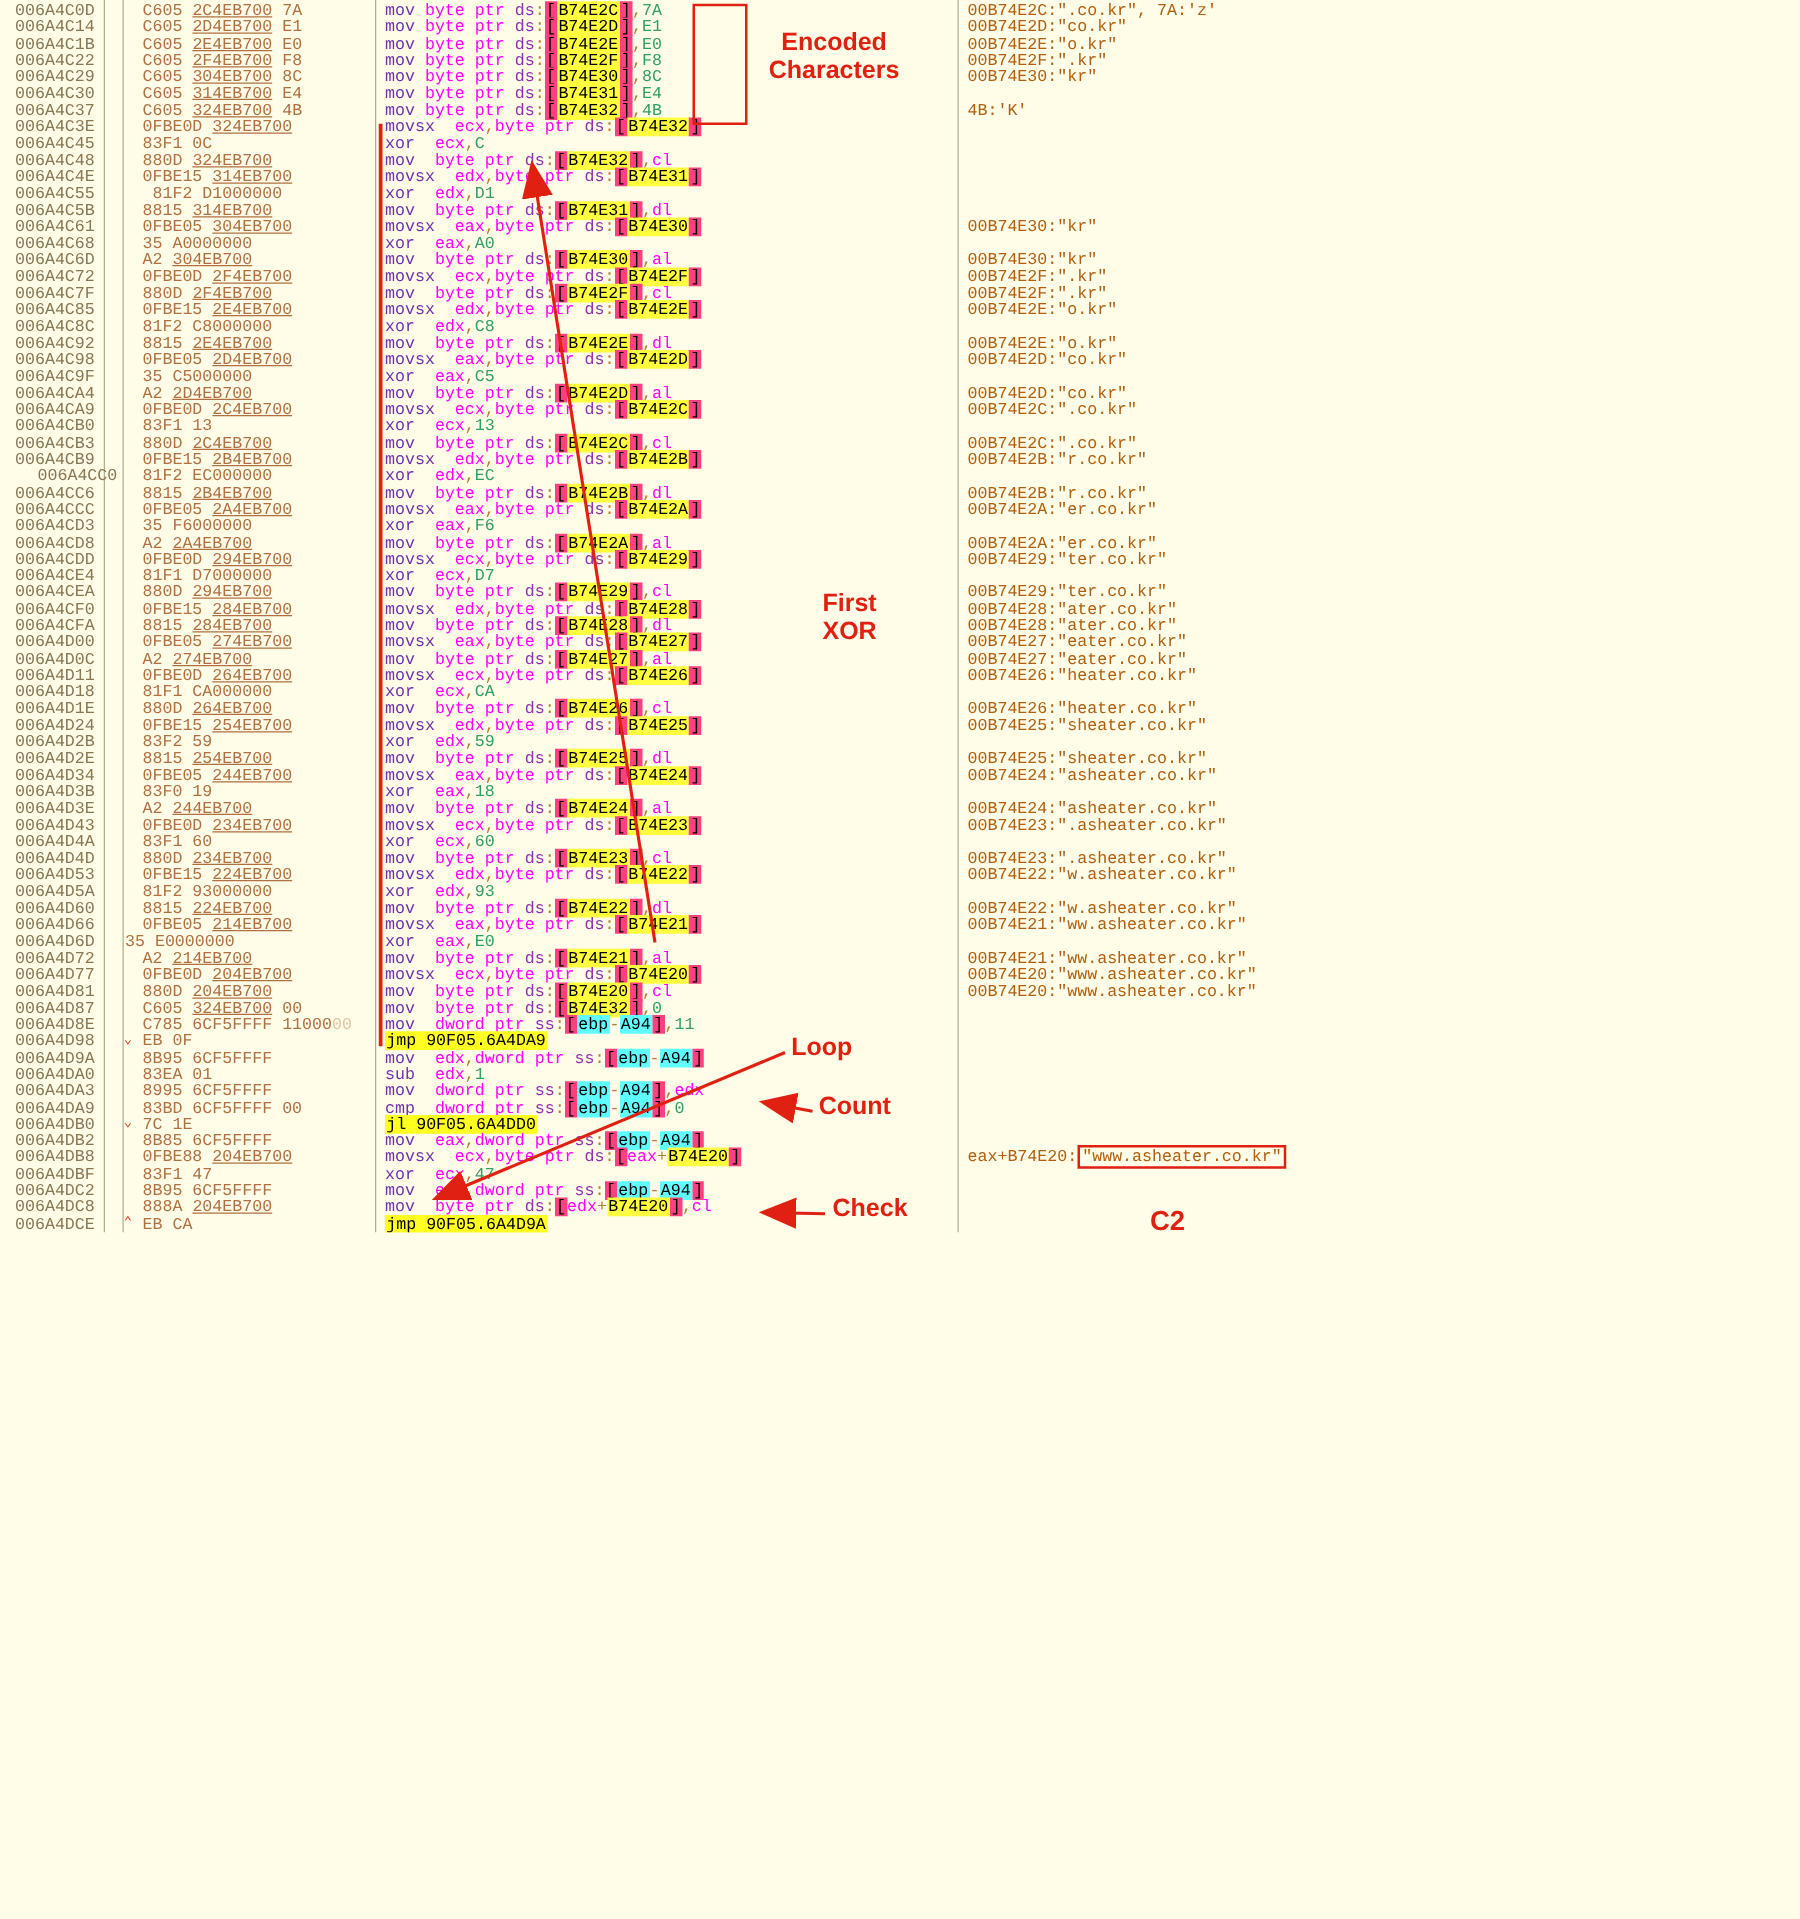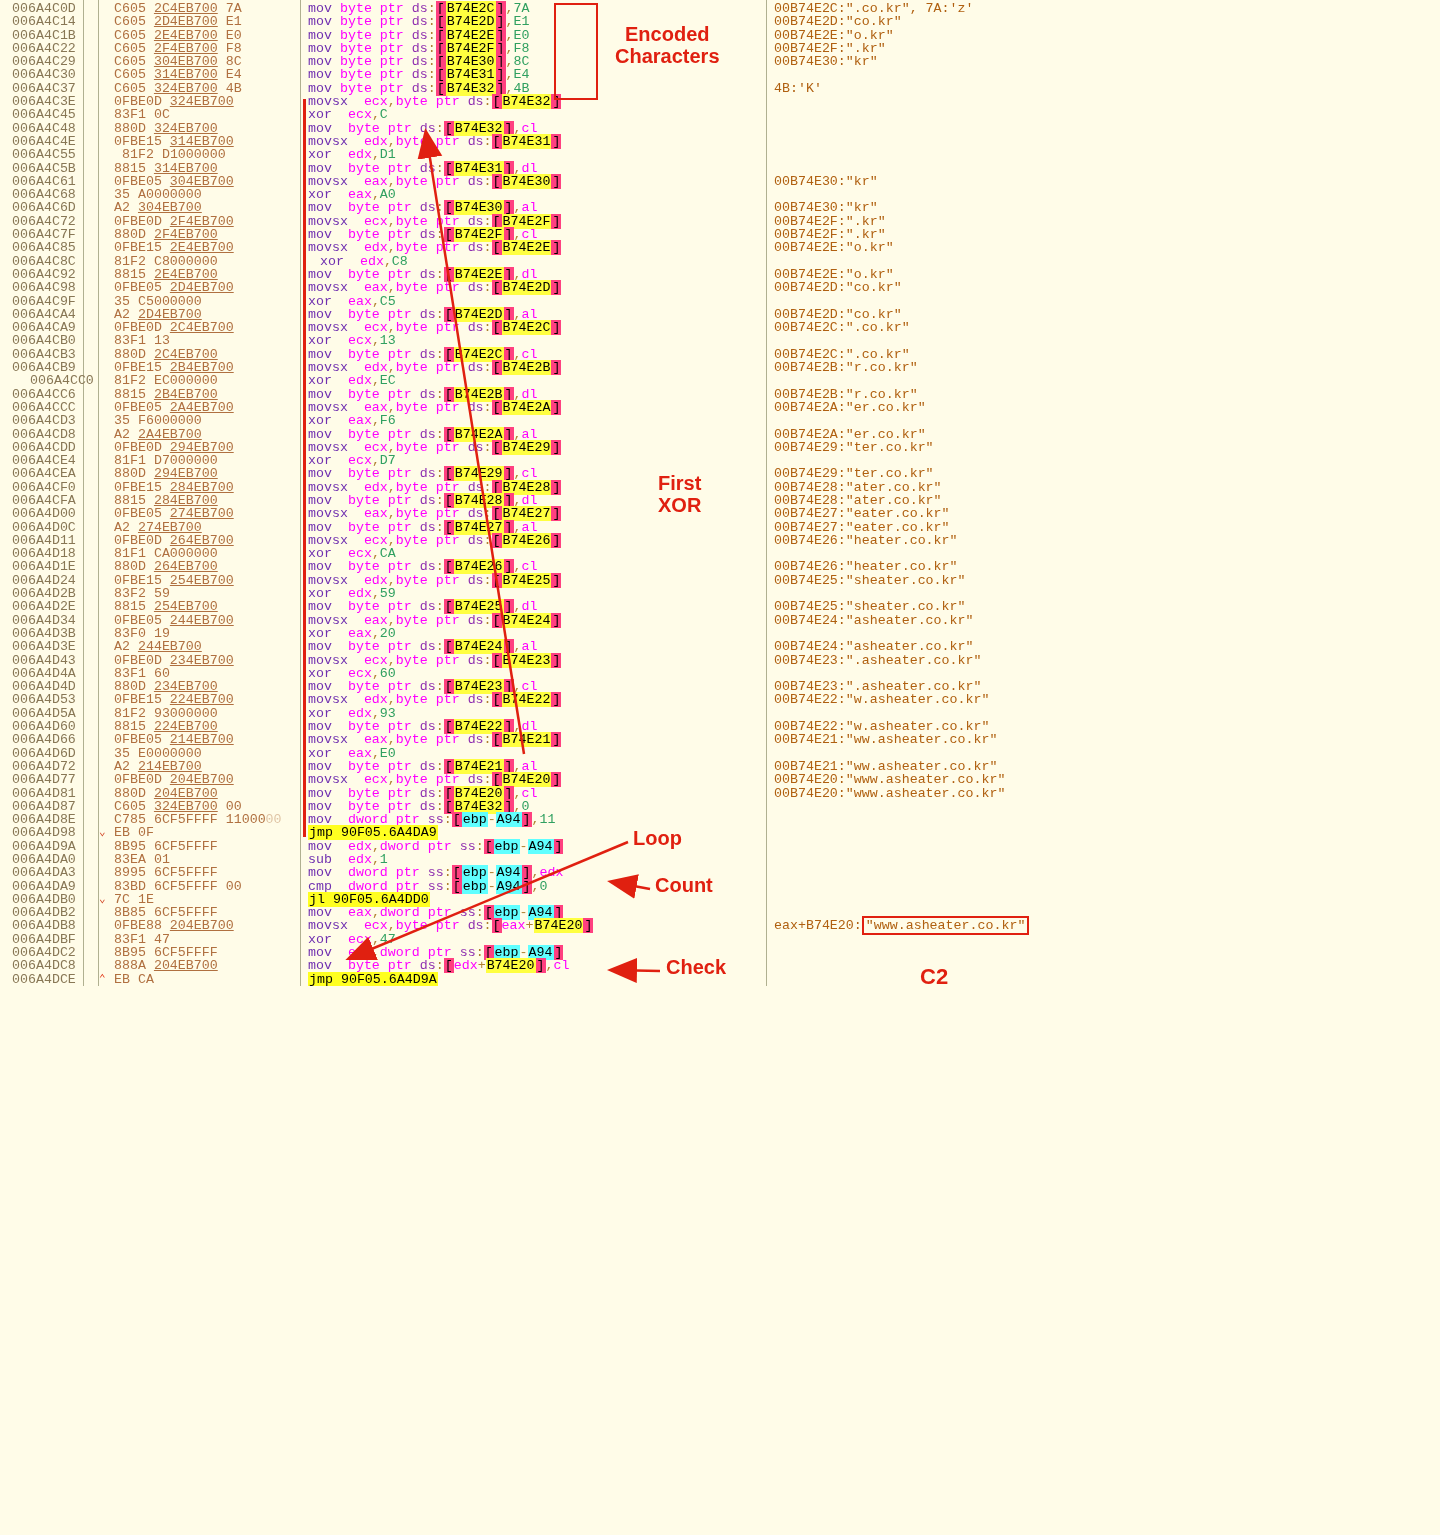--- a/index.html
+++ b/index.html
@@ -43,21 +43,21 @@
     <div class="row"><span class="addr" style="position:absolute;left:12px">006A4C48</span><span class="hex" style="position:absolute;left:114px">880D <span class="link">324EB700</span></span><span style="position:absolute;left:308px"><span class="mn">mov</span>  <span class="rg">byte ptr</span> <span class="segs">ds</span>:<span class="hlbr">[</span><span class="hlop">B74E32</span><span class="hlbr">]</span>,<span class="rg">cl</span></span><span class="cmt" style="position:absolute;left:774px"></span></div>
     <div class="row"><span class="addr" style="position:absolute;left:12px">006A4C4E</span><span class="hex" style="position:absolute;left:114px">0FBE15 <span class="link">314EB700</span></span><span style="position:absolute;left:308px"><span class="mn">movsx</span>  <span class="rg">edx</span>,<span class="rg">byte ptr</span> <span class="segs">ds</span>:<span class="hlbr">[</span><span class="hlop">B74E31</span><span class="hlbr">]</span></span><span class="cmt" style="position:absolute;left:774px"></span></div>
     <div class="row"><span class="addr" style="position:absolute;left:12px">006A4C55</span><span class="hex" style="position:absolute;left:122px">81F2 D1000000</span><span style="position:absolute;left:308px"><span class="mn">xor</span>  <span class="rg">edx</span>,<span class="imm">D1</span></span><span class="cmt" style="position:absolute;left:774px"></span></div>
     <div class="row"><span class="addr" style="position:absolute;left:12px">006A4C5B</span><span class="hex" style="position:absolute;left:114px">8815 <span class="link">314EB700</span></span><span style="position:absolute;left:308px"><span class="mn">mov</span>  <span class="rg">byte ptr</span> <span class="segs">ds</span>:<span class="hlbr">[</span><span class="hlop">B74E31</span><span class="hlbr">]</span>,<span class="rg">dl</span></span><span class="cmt" style="position:absolute;left:774px"></span></div>
     <div class="row"><span class="addr" style="position:absolute;left:12px">006A4C61</span><span class="hex" style="position:absolute;left:114px">0FBE05 <span class="link">304EB700</span></span><span style="position:absolute;left:308px"><span class="mn">movsx</span>  <span class="rg">eax</span>,<span class="rg">byte ptr</span> <span class="segs">ds</span>:<span class="hlbr">[</span><span class="hlop">B74E30</span><span class="hlbr">]</span></span><span class="cmt" style="position:absolute;left:774px">00B74E30:"kr"</span></div>
     <div class="row"><span class="addr" style="position:absolute;left:12px">006A4C68</span><span class="hex" style="position:absolute;left:114px">35 A0000000</span><span style="position:absolute;left:308px"><span class="mn">xor</span>  <span class="rg">eax</span>,<span class="imm">A0</span></span><span class="cmt" style="position:absolute;left:774px"></span></div>
     <div class="row"><span class="addr" style="position:absolute;left:12px">006A4C6D</span><span class="hex" style="position:absolute;left:114px">A2 <span class="link">304EB700</span></span><span style="position:absolute;left:308px"><span class="mn">mov</span>  <span class="rg">byte ptr</span> <span class="segs">ds</span>:<span class="hlbr">[</span><span class="hlop">B74E30</span><span class="hlbr">]</span>,<span class="rg">al</span></span><span class="cmt" style="position:absolute;left:774px">00B74E30:"kr"</span></div>
     <div class="row"><span class="addr" style="position:absolute;left:12px">006A4C72</span><span class="hex" style="position:absolute;left:114px">0FBE0D <span class="link">2F4EB700</span></span><span style="position:absolute;left:308px"><span class="mn">movsx</span>  <span class="rg">ecx</span>,<span class="rg">byte ptr</span> <span class="segs">ds</span>:<span class="hlbr">[</span><span class="hlop">B74E2F</span><span class="hlbr">]</span></span><span class="cmt" style="position:absolute;left:774px">00B74E2F:".kr"</span></div>
     <div class="row"><span class="addr" style="position:absolute;left:12px">006A4C7F</span><span class="hex" style="position:absolute;left:114px">880D <span class="link">2F4EB700</span></span><span style="position:absolute;left:308px"><span class="mn">mov</span>  <span class="rg">byte ptr</span> <span class="segs">ds</span>:<span class="hlbr">[</span><span class="hlop">B74E2F</span><span class="hlbr">]</span>,<span class="rg">cl</span></span><span class="cmt" style="position:absolute;left:774px">00B74E2F:".kr"</span></div>
     <div class="row"><span class="addr" style="position:absolute;left:12px">006A4C85</span><span class="hex" style="position:absolute;left:114px">0FBE15 <span class="link">2E4EB700</span></span><span style="position:absolute;left:308px"><span class="mn">movsx</span>  <span class="rg">edx</span>,<span class="rg">byte ptr</span> <span class="segs">ds</span>:<span class="hlbr">[</span><span class="hlop">B74E2E</span><span class="hlbr">]</span></span><span class="cmt" style="position:absolute;left:774px">00B74E2E:"o.kr"</span></div>
-    <div class="row"><span class="addr" style="position:absolute;left:12px">006A4C8C</span><span class="hex" style="position:absolute;left:114px">81F2 C8000000</span><span style="position:absolute;left:320px"><span class="mn">xor</span>  <span class="rg">edx</span>,<span class="imm">C8</span></span><span class="cmt" style="position:absolute;left:774px"></span></div>
+    <div class="row"><span class="addr" style="position:absolute;left:12px">006A4C8C</span><span class="hex" style="position:absolute;left:114px">81F2 C8000000</span><span style="position:absolute;left:308px"><span class="mn">xor</span>  <span class="rg">edx</span>,<span class="imm">C8</span></span><span class="cmt" style="position:absolute;left:774px"></span></div>
     <div class="row"><span class="addr" style="position:absolute;left:12px">006A4C92</span><span class="hex" style="position:absolute;left:114px">8815 <span class="link">2E4EB700</span></span><span style="position:absolute;left:308px"><span class="mn">mov</span>  <span class="rg">byte ptr</span> <span class="segs">ds</span>:<span class="hlbr">[</span><span class="hlop">B74E2E</span><span class="hlbr">]</span>,<span class="rg">dl</span></span><span class="cmt" style="position:absolute;left:774px">00B74E2E:"o.kr"</span></div>
     <div class="row"><span class="addr" style="position:absolute;left:12px">006A4C98</span><span class="hex" style="position:absolute;left:114px">0FBE05 <span class="link">2D4EB700</span></span><span style="position:absolute;left:308px"><span class="mn">movsx</span>  <span class="rg">eax</span>,<span class="rg">byte ptr</span> <span class="segs">ds</span>:<span class="hlbr">[</span><span class="hlop">B74E2D</span><span class="hlbr">]</span></span><span class="cmt" style="position:absolute;left:774px">00B74E2D:"co.kr"</span></div>
     <div class="row"><span class="addr" style="position:absolute;left:12px">006A4C9F</span><span class="hex" style="position:absolute;left:114px">35 C5000000</span><span style="position:absolute;left:308px"><span class="mn">xor</span>  <span class="rg">eax</span>,<span class="imm">C5</span></span><span class="cmt" style="position:absolute;left:774px"></span></div>
     <div class="row"><span class="addr" style="position:absolute;left:12px">006A4CA4</span><span class="hex" style="position:absolute;left:114px">A2 <span class="link">2D4EB700</span></span><span style="position:absolute;left:308px"><span class="mn">mov</span>  <span class="rg">byte ptr</span> <span class="segs">ds</span>:<span class="hlbr">[</span><span class="hlop">B74E2D</span><span class="hlbr">]</span>,<span class="rg">al</span></span><span class="cmt" style="position:absolute;left:774px">00B74E2D:"co.kr"</span></div>
     <div class="row"><span class="addr" style="position:absolute;left:12px">006A4CA9</span><span class="hex" style="position:absolute;left:114px">0FBE0D <span class="link">2C4EB700</span></span><span style="position:absolute;left:308px"><span class="mn">movsx</span>  <span class="rg">ecx</span>,<span class="rg">byte ptr</span> <span class="segs">ds</span>:<span class="hlbr">[</span><span class="hlop">B74E2C</span><span class="hlbr">]</span></span><span class="cmt" style="position:absolute;left:774px">00B74E2C:".co.kr"</span></div>
     <div class="row"><span class="addr" style="position:absolute;left:12px">006A4CB0</span><span class="hex" style="position:absolute;left:114px">83F1 13</span><span style="position:absolute;left:308px"><span class="mn">xor</span>  <span class="rg">ecx</span>,<span class="imm">13</span></span><span class="cmt" style="position:absolute;left:774px"></span></div>
     <div class="row"><span class="addr" style="position:absolute;left:12px">006A4CB3</span><span class="hex" style="position:absolute;left:114px">880D <span class="link">2C4EB700</span></span><span style="position:absolute;left:308px"><span class="mn">mov</span>  <span class="rg">byte ptr</span> <span class="segs">ds</span>:<span class="hlbr">[</span><span class="hlop">B74E2C</span><span class="hlbr">]</span>,<span class="rg">cl</span></span><span class="cmt" style="position:absolute;left:774px">00B74E2C:".co.kr"</span></div>
     <div class="row"><span class="addr" style="position:absolute;left:12px">006A4CB9</span><span class="hex" style="position:absolute;left:114px">0FBE15 <span class="link">2B4EB700</span></span><span style="position:absolute;left:308px"><span class="mn">movsx</span>  <span class="rg">edx</span>,<span class="rg">byte ptr</span> <span class="segs">ds</span>:<span class="hlbr">[</span><span class="hlop">B74E2B</span><span class="hlbr">]</span></span><span class="cmt" style="position:absolute;left:774px">00B74E2B:"r.co.kr"</span></div>
     <div class="row"><span class="addr" style="position:absolute;left:30px">006A4CC0</span><span class="hex" style="position:absolute;left:114px">81F2 EC000000</span><span style="position:absolute;left:308px"><span class="mn">xor</span>  <span class="rg">edx</span>,<span class="imm">EC</span></span><span class="cmt" style="position:absolute;left:774px"></span></div>
     <div class="row"><span class="addr" style="position:absolute;left:12px">006A4CC6</span><span class="hex" style="position:absolute;left:114px">8815 <span class="link">2B4EB700</span></span><span style="position:absolute;left:308px"><span class="mn">mov</span>  <span class="rg">byte ptr</span> <span class="segs">ds</span>:<span class="hlbr">[</span><span class="hlop">B74E2B</span><span class="hlbr">]</span>,<span class="rg">dl</span></span><span class="cmt" style="position:absolute;left:774px">00B74E2B:"r.co.kr"</span></div>
@@ -71,30 +71,30 @@
     <div class="row"><span class="addr" style="position:absolute;left:12px">006A4CFA</span><span class="hex" style="position:absolute;left:114px">8815 <span class="link">284EB700</span></span><span style="position:absolute;left:308px"><span class="mn">mov</span>  <span class="rg">byte ptr</span> <span class="segs">ds</span>:<span class="hlbr">[</span><span class="hlop">B74E28</span><span class="hlbr">]</span>,<span class="rg">dl</span></span><span class="cmt" style="position:absolute;left:774px">00B74E28:"ater.co.kr"</span></div>
     <div class="row"><span class="addr" style="position:absolute;left:12px">006A4D00</span><span class="hex" style="position:absolute;left:114px">0FBE05 <span class="link">274EB700</span></span><span style="position:absolute;left:308px"><span class="mn">movsx</span>  <span class="rg">eax</span>,<span class="rg">byte ptr</span> <span class="segs">ds</span>:<span class="hlbr">[</span><span class="hlop">B74E27</span><span class="hlbr">]</span></span><span class="cmt" style="position:absolute;left:774px">00B74E27:"eater.co.kr"</span></div>
     <div class="row"><span class="addr" style="position:absolute;left:12px">006A4D0C</span><span class="hex" style="position:absolute;left:114px">A2 <span class="link">274EB700</span></span><span style="position:absolute;left:308px"><span class="mn">mov</span>  <span class="rg">byte ptr</span> <span class="segs">ds</span>:<span class="hlbr">[</span><span class="hlop">B74E27</span><span class="hlbr">]</span>,<span class="rg">al</span></span><span class="cmt" style="position:absolute;left:774px">00B74E27:"eater.co.kr"</span></div>
     <div class="row"><span class="addr" style="position:absolute;left:12px">006A4D11</span><span class="hex" style="position:absolute;left:114px">0FBE0D <span class="link">264EB700</span></span><span style="position:absolute;left:308px"><span class="mn">movsx</span>  <span class="rg">ecx</span>,<span class="rg">byte ptr</span> <span class="segs">ds</span>:<span class="hlbr">[</span><span class="hlop">B74E26</span><span class="hlbr">]</span></span><span class="cmt" style="position:absolute;left:774px">00B74E26:"heater.co.kr"</span></div>
     <div class="row"><span class="addr" style="position:absolute;left:12px">006A4D18</span><span class="hex" style="position:absolute;left:114px">81F1 CA000000</span><span style="position:absolute;left:308px"><span class="mn">xor</span>  <span class="rg">ecx</span>,<span class="imm">CA</span></span><span class="cmt" style="position:absolute;left:774px"></span></div>
     <div class="row"><span class="addr" style="position:absolute;left:12px">006A4D1E</span><span class="hex" style="position:absolute;left:114px">880D <span class="link">264EB700</span></span><span style="position:absolute;left:308px"><span class="mn">mov</span>  <span class="rg">byte ptr</span> <span class="segs">ds</span>:<span class="hlbr">[</span><span class="hlop">B74E26</span><span class="hlbr">]</span>,<span class="rg">cl</span></span><span class="cmt" style="position:absolute;left:774px">00B74E26:"heater.co.kr"</span></div>
     <div class="row"><span class="addr" style="position:absolute;left:12px">006A4D24</span><span class="hex" style="position:absolute;left:114px">0FBE15 <span class="link">254EB700</span></span><span style="position:absolute;left:308px"><span class="mn">movsx</span>  <span class="rg">edx</span>,<span class="rg">byte ptr</span> <span class="segs">ds</span>:<span class="hlbr">[</span><span class="hlop">B74E25</span><span class="hlbr">]</span></span><span class="cmt" style="position:absolute;left:774px">00B74E25:"sheater.co.kr"</span></div>
     <div class="row"><span class="addr" style="position:absolute;left:12px">006A4D2B</span><span class="hex" style="position:absolute;left:114px">83F2 59</span><span style="position:absolute;left:308px"><span class="mn">xor</span>  <span class="rg">edx</span>,<span class="imm">59</span></span><span class="cmt" style="position:absolute;left:774px"></span></div>
     <div class="row"><span class="addr" style="position:absolute;left:12px">006A4D2E</span><span class="hex" style="position:absolute;left:114px">8815 <span class="link">254EB700</span></span><span style="position:absolute;left:308px"><span class="mn">mov</span>  <span class="rg">byte ptr</span> <span class="segs">ds</span>:<span class="hlbr">[</span><span class="hlop">B74E25</span><span class="hlbr">]</span>,<span class="rg">dl</span></span><span class="cmt" style="position:absolute;left:774px">00B74E25:"sheater.co.kr"</span></div>
     <div class="row"><span class="addr" style="position:absolute;left:12px">006A4D34</span><span class="hex" style="position:absolute;left:114px">0FBE05 <span class="link">244EB700</span></span><span style="position:absolute;left:308px"><span class="mn">movsx</span>  <span class="rg">eax</span>,<span class="rg">byte ptr</span> <span class="segs">ds</span>:<span class="hlbr">[</span><span class="hlop">B74E24</span><span class="hlbr">]</span></span><span class="cmt" style="position:absolute;left:774px">00B74E24:"asheater.co.kr"</span></div>
-    <div class="row"><span class="addr" style="position:absolute;left:12px">006A4D3B</span><span class="hex" style="position:absolute;left:114px">83F0 19</span><span style="position:absolute;left:308px"><span class="mn">xor</span>  <span class="rg">eax</span>,<span class="imm">20</span></span><span class="cmt" style="position:absolute;left:774px"></span></div>
+    <div class="row"><span class="addr" style="position:absolute;left:12px">006A4D3B</span><span class="hex" style="position:absolute;left:114px">83F0 19</span><span style="position:absolute;left:308px"><span class="mn">xor</span>  <span class="rg">eax</span>,<span class="imm">18</span></span><span class="cmt" style="position:absolute;left:774px"></span></div>
     <div class="row"><span class="addr" style="position:absolute;left:12px">006A4D3E</span><span class="hex" style="position:absolute;left:114px">A2 <span class="link">244EB700</span></span><span style="position:absolute;left:308px"><span class="mn">mov</span>  <span class="rg">byte ptr</span> <span class="segs">ds</span>:<span class="hlbr">[</span><span class="hlop">B74E24</span><span class="hlbr">]</span>,<span class="rg">al</span></span><span class="cmt" style="position:absolute;left:774px">00B74E24:"asheater.co.kr"</span></div>
     <div class="row"><span class="addr" style="position:absolute;left:12px">006A4D43</span><span class="hex" style="position:absolute;left:114px">0FBE0D <span class="link">234EB700</span></span><span style="position:absolute;left:308px"><span class="mn">movsx</span>  <span class="rg">ecx</span>,<span class="rg">byte ptr</span> <span class="segs">ds</span>:<span class="hlbr">[</span><span class="hlop">B74E23</span><span class="hlbr">]</span></span><span class="cmt" style="position:absolute;left:774px">00B74E23:".asheater.co.kr"</span></div>
     <div class="row"><span class="addr" style="position:absolute;left:12px">006A4D4A</span><span class="hex" style="position:absolute;left:114px">83F1 60</span><span style="position:absolute;left:308px"><span class="mn">xor</span>  <span class="rg">ecx</span>,<span class="imm">60</span></span><span class="cmt" style="position:absolute;left:774px"></span></div>
     <div class="row"><span class="addr" style="position:absolute;left:12px">006A4D4D</span><span class="hex" style="position:absolute;left:114px">880D <span class="link">234EB700</span></span><span style="position:absolute;left:308px"><span class="mn">mov</span>  <span class="rg">byte ptr</span> <span class="segs">ds</span>:<span class="hlbr">[</span><span class="hlop">B74E23</span><span class="hlbr">]</span>,<span class="rg">cl</span></span><span class="cmt" style="position:absolute;left:774px">00B74E23:".asheater.co.kr"</span></div>
     <div class="row"><span class="addr" style="position:absolute;left:12px">006A4D53</span><span class="hex" style="position:absolute;left:114px">0FBE15 <span class="link">224EB700</span></span><span style="position:absolute;left:308px"><span class="mn">movsx</span>  <span class="rg">edx</span>,<span class="rg">byte ptr</span> <span class="segs">ds</span>:<span class="hlbr">[</span><span class="hlop">B74E22</span><span class="hlbr">]</span></span><span class="cmt" style="position:absolute;left:774px">00B74E22:"w.asheater.co.kr"</span></div>
     <div class="row"><span class="addr" style="position:absolute;left:12px">006A4D5A</span><span class="hex" style="position:absolute;left:114px">81F2 93000000</span><span style="position:absolute;left:308px"><span class="mn">xor</span>  <span class="rg">edx</span>,<span class="imm">93</span></span><span class="cmt" style="position:absolute;left:774px"></span></div>
     <div class="row"><span class="addr" style="position:absolute;left:12px">006A4D60</span><span class="hex" style="position:absolute;left:114px">8815 <span class="link">224EB700</span></span><span style="position:absolute;left:308px"><span class="mn">mov</span>  <span class="rg">byte ptr</span> <span class="segs">ds</span>:<span class="hlbr">[</span><span class="hlop">B74E22</span><span class="hlbr">]</span>,<span class="rg">dl</span></span><span class="cmt" style="position:absolute;left:774px">00B74E22:"w.asheater.co.kr"</span></div>
     <div class="row"><span class="addr" style="position:absolute;left:12px">006A4D66</span><span class="hex" style="position:absolute;left:114px">0FBE05 <span class="link">214EB700</span></span><span style="position:absolute;left:308px"><span class="mn">movsx</span>  <span class="rg">eax</span>,<span class="rg">byte ptr</span> <span class="segs">ds</span>:<span class="hlbr">[</span><span class="hlop">B74E21</span><span class="hlbr">]</span></span><span class="cmt" style="position:absolute;left:774px">00B74E21:"ww.asheater.co.kr"</span></div>
-    <div class="row"><span class="addr" style="position:absolute;left:12px">006A4D6D</span><span class="hex" style="position:absolute;left:114px">35 E0000000</span><span style="position:absolute;left:308px"><span class="mn">xor</span>  <span class="rg">eax</span>,<span class="imm">E0</span></span><span class="cmt" style="position:absolute;left:774px"></span></div>
+    <div class="row"><span class="addr" style="position:absolute;left:12px">006A4D6D</span><span class="hex" style="position:absolute;left:100px">35 E0000000</span><span style="position:absolute;left:308px"><span class="mn">xor</span>  <span class="rg">eax</span>,<span class="imm">E0</span></span><span class="cmt" style="position:absolute;left:774px"></span></div>
     <div class="row"><span class="addr" style="position:absolute;left:12px">006A4D72</span><span class="hex" style="position:absolute;left:114px">A2 <span class="link">214EB700</span></span><span style="position:absolute;left:308px"><span class="mn">mov</span>  <span class="rg">byte ptr</span> <span class="segs">ds</span>:<span class="hlbr">[</span><span class="hlop">B74E21</span><span class="hlbr">]</span>,<span class="rg">al</span></span><span class="cmt" style="position:absolute;left:774px">00B74E21:"ww.asheater.co.kr"</span></div>
     <div class="row"><span class="addr" style="position:absolute;left:12px">006A4D77</span><span class="hex" style="position:absolute;left:114px">0FBE0D <span class="link">204EB700</span></span><span style="position:absolute;left:308px"><span class="mn">movsx</span>  <span class="rg">ecx</span>,<span class="rg">byte ptr</span> <span class="segs">ds</span>:<span class="hlbr">[</span><span class="hlop">B74E20</span><span class="hlbr">]</span></span><span class="cmt" style="position:absolute;left:774px">00B74E20:"www.asheater.co.kr"</span></div>
     <div class="row"><span class="addr" style="position:absolute;left:12px">006A4D81</span><span class="hex" style="position:absolute;left:114px">880D <span class="link">204EB700</span></span><span style="position:absolute;left:308px"><span class="mn">mov</span>  <span class="rg">byte ptr</span> <span class="segs">ds</span>:<span class="hlbr">[</span><span class="hlop">B74E20</span><span class="hlbr">]</span>,<span class="rg">cl</span></span><span class="cmt" style="position:absolute;left:774px">00B74E20:"www.asheater.co.kr"</span></div>
     <div class="row"><span class="addr" style="position:absolute;left:12px">006A4D87</span><span class="hex" style="position:absolute;left:114px">C605 <span class="link">324EB700</span> 00</span><span style="position:absolute;left:308px"><span class="mn">mov</span>  <span class="rg">byte ptr</span> <span class="segs">ds</span>:<span class="hlbr">[</span><span class="hlop">B74E32</span><span class="hlbr">]</span>,<span class="imm">0</span></span><span class="cmt" style="position:absolute;left:774px"></span></div>
     <div class="row"><span class="addr" style="position:absolute;left:12px">006A4D8E</span><span class="hex" style="position:absolute;left:114px">C785 6CF5FFFF 11000<span style="opacity:.4">00</span></span><span style="position:absolute;left:308px"><span class="mn">mov</span>  <span class="rg">dword ptr</span> <span class="segs">ss</span>:<span class="hlbr">[</span><span class="hl4">ebp</span>-<span class="hl4">A94</span><span class="hlbr">]</span>,<span class="imm">11</span></span><span class="cmt" style="position:absolute;left:774px"></span></div>
     <div class="row"><span class="chev">⌄</span><span class="addr" style="position:absolute;left:12px">006A4D98</span><span class="hex" style="position:absolute;left:114px">EB 0F</span><span style="position:absolute;left:308px"><span class="hl3">jmp 90F05.6A4DA9</span></span><span class="cmt" style="position:absolute;left:774px"></span></div>
     <div class="row"><span class="addr" style="position:absolute;left:12px">006A4D9A</span><span class="hex" style="position:absolute;left:114px">8B95 6CF5FFFF</span><span style="position:absolute;left:308px"><span class="mn">mov</span>  <span class="rg">edx</span>,<span class="rg">dword ptr</span> <span class="segs">ss</span>:<span class="hlbr">[</span><span class="hl4">ebp</span>-<span class="hl4">A94</span><span class="hlbr">]</span></span><span class="cmt" style="position:absolute;left:774px"></span></div>
     <div class="row"><span class="addr" style="position:absolute;left:12px">006A4DA0</span><span class="hex" style="position:absolute;left:114px">83EA 01</span><span style="position:absolute;left:308px"><span class="mn">sub</span>  <span class="rg">edx</span>,<span class="imm">1</span></span><span class="cmt" style="position:absolute;left:774px"></span></div>
     <div class="row"><span class="addr" style="position:absolute;left:12px">006A4DA3</span><span class="hex" style="position:absolute;left:114px">8995 6CF5FFFF</span><span style="position:absolute;left:308px"><span class="mn">mov</span>  <span class="rg">dword ptr</span> <span class="segs">ss</span>:<span class="hlbr">[</span><span class="hl4">ebp</span>-<span class="hl4">A94</span><span class="hlbr">]</span>,<span class="rg">edx</span></span><span class="cmt" style="position:absolute;left:774px"></span></div>
     <div class="row"><span class="addr" style="position:absolute;left:12px">006A4DA9</span><span class="hex" style="position:absolute;left:114px">83BD 6CF5FFFF 00</span><span style="position:absolute;left:308px"><span class="mn">cmp</span>  <span class="rg">dword ptr</span> <span class="segs">ss</span>:<span class="hlbr">[</span><span class="hl4">ebp</span>-<span class="hl4">A94</span><span class="hlbr">]</span>,<span class="imm">0</span></span><span class="cmt" style="position:absolute;left:774px"></span></div>

